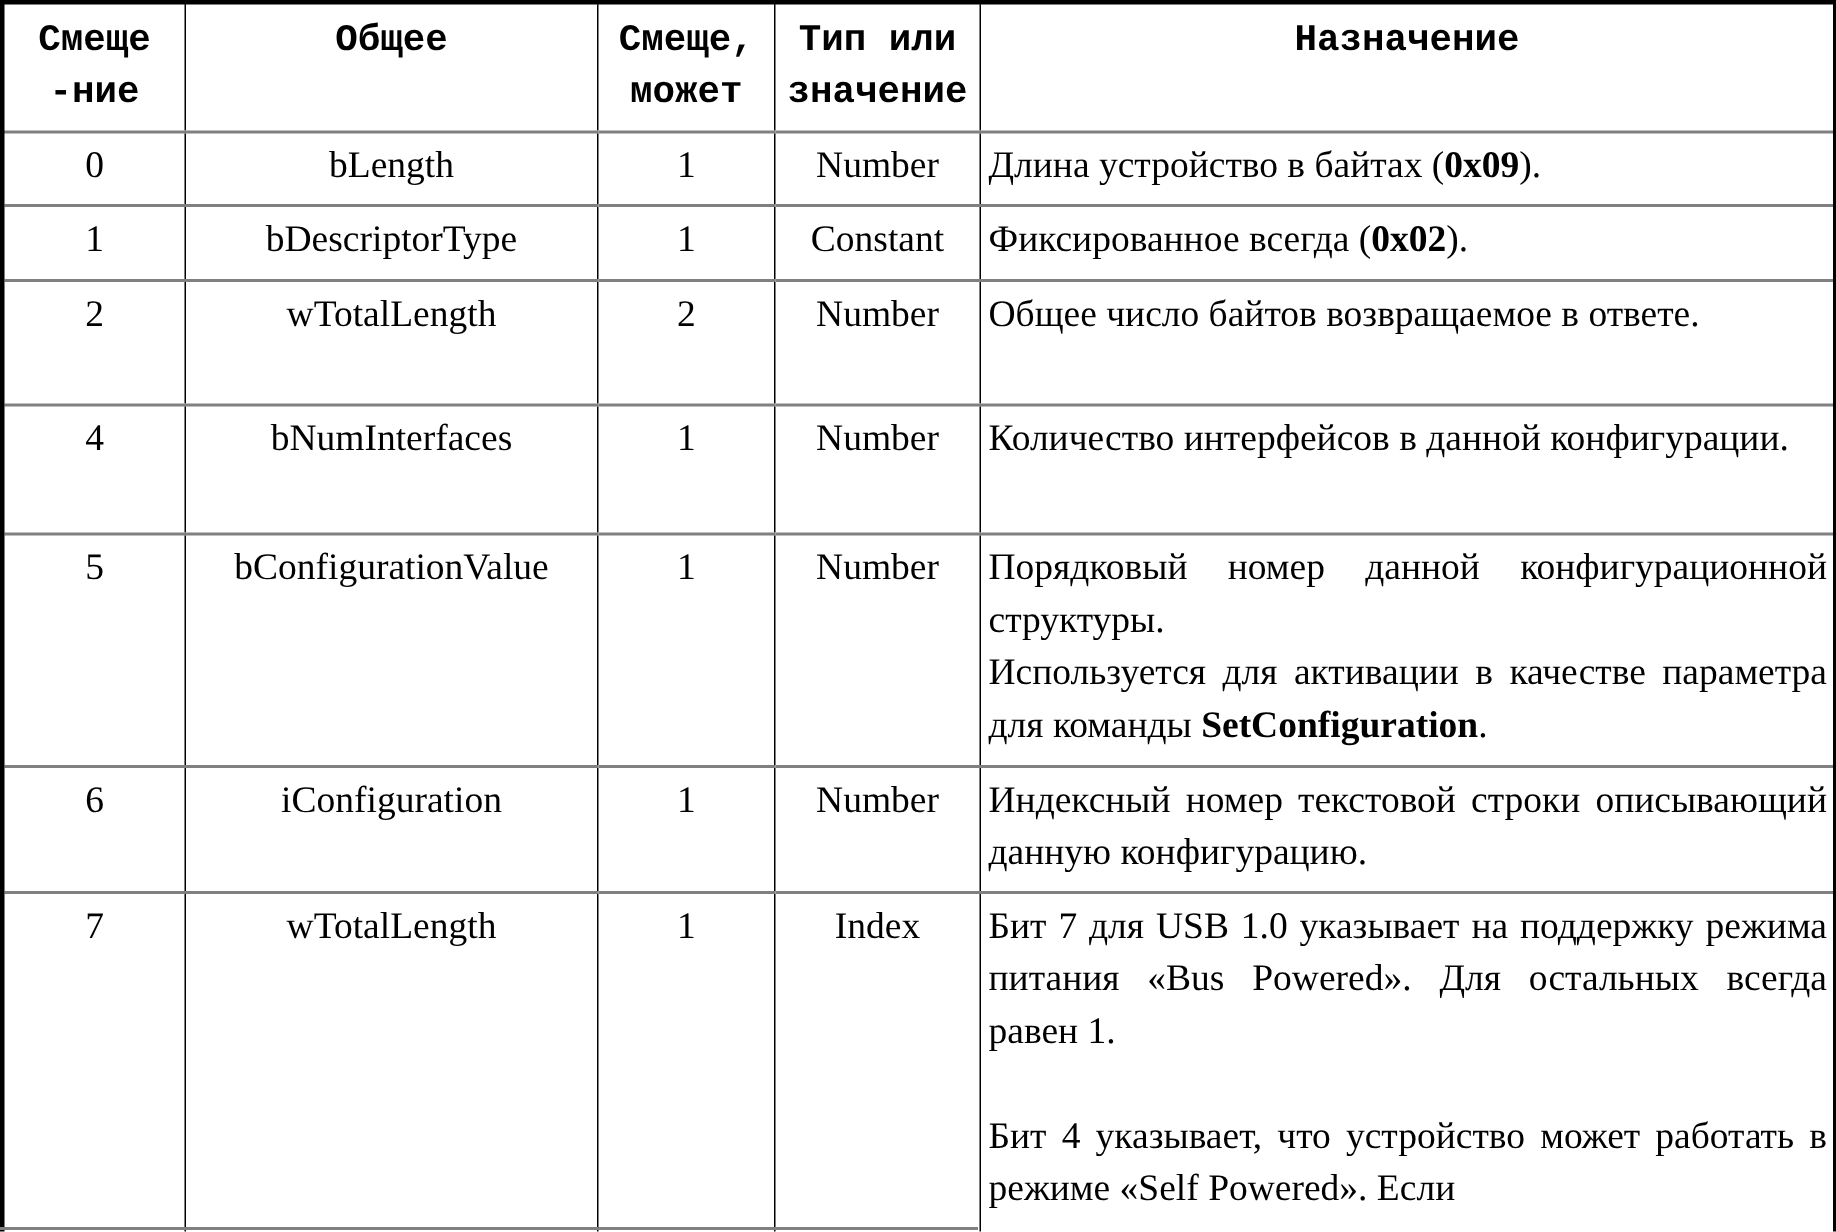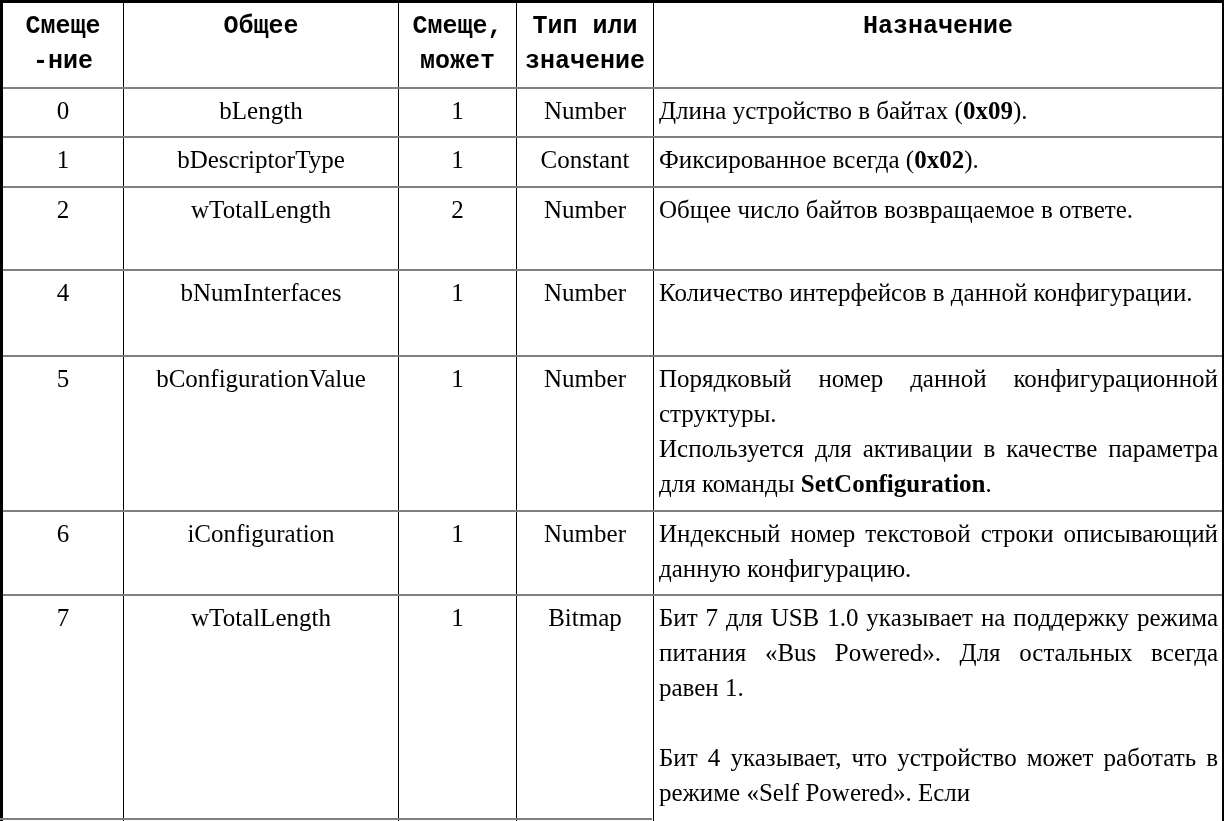--- a/index.html
+++ b/index.html
@@ -147,21 +147,21 @@
         <td class="c"><span>1</span></td>
         <td class="c"><span>Number</span></td>
         <td class="desc">
           <div class="para"><span>Индексный номер текстовой строки описывающий данную конфигурацию.</span></div>
         </td>
       </tr>
       <tr>
         <td class="c"><span>7</span></td>
         <td class="c"><span>wTotalLength</span></td>
         <td class="c"><span>1</span></td>
-        <td class="c"><span>Bitmap</span></td>
+        <td class="c"><span>Index</span></td>
         <td class="desc">
           <div class="para"><span>Бит 7 для USB 1.0 указывает на поддержку режима питания «Bus Powered». Для остальных всегда равен 1.</span></div>
           <div class="para"></div>
           <div class="para"><span>Бит 4 указывает, что устройство может работать в режиме «Self Powered». Если</span></div>
         </td>
       </tr>
     </tbody>
 </table>
 
 <div class="pagebreak-line"></div>

